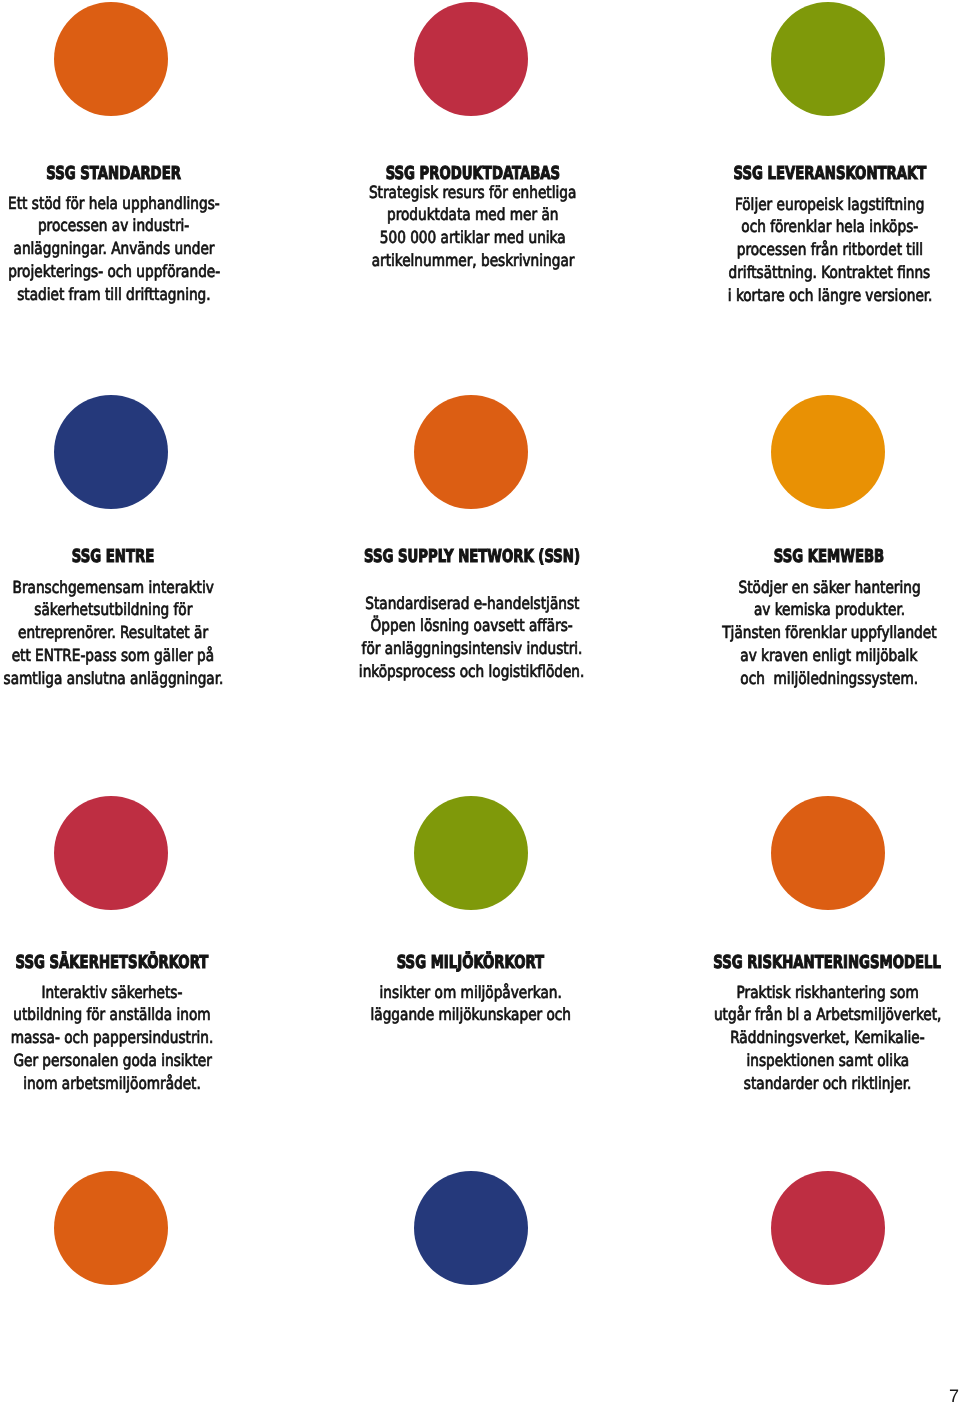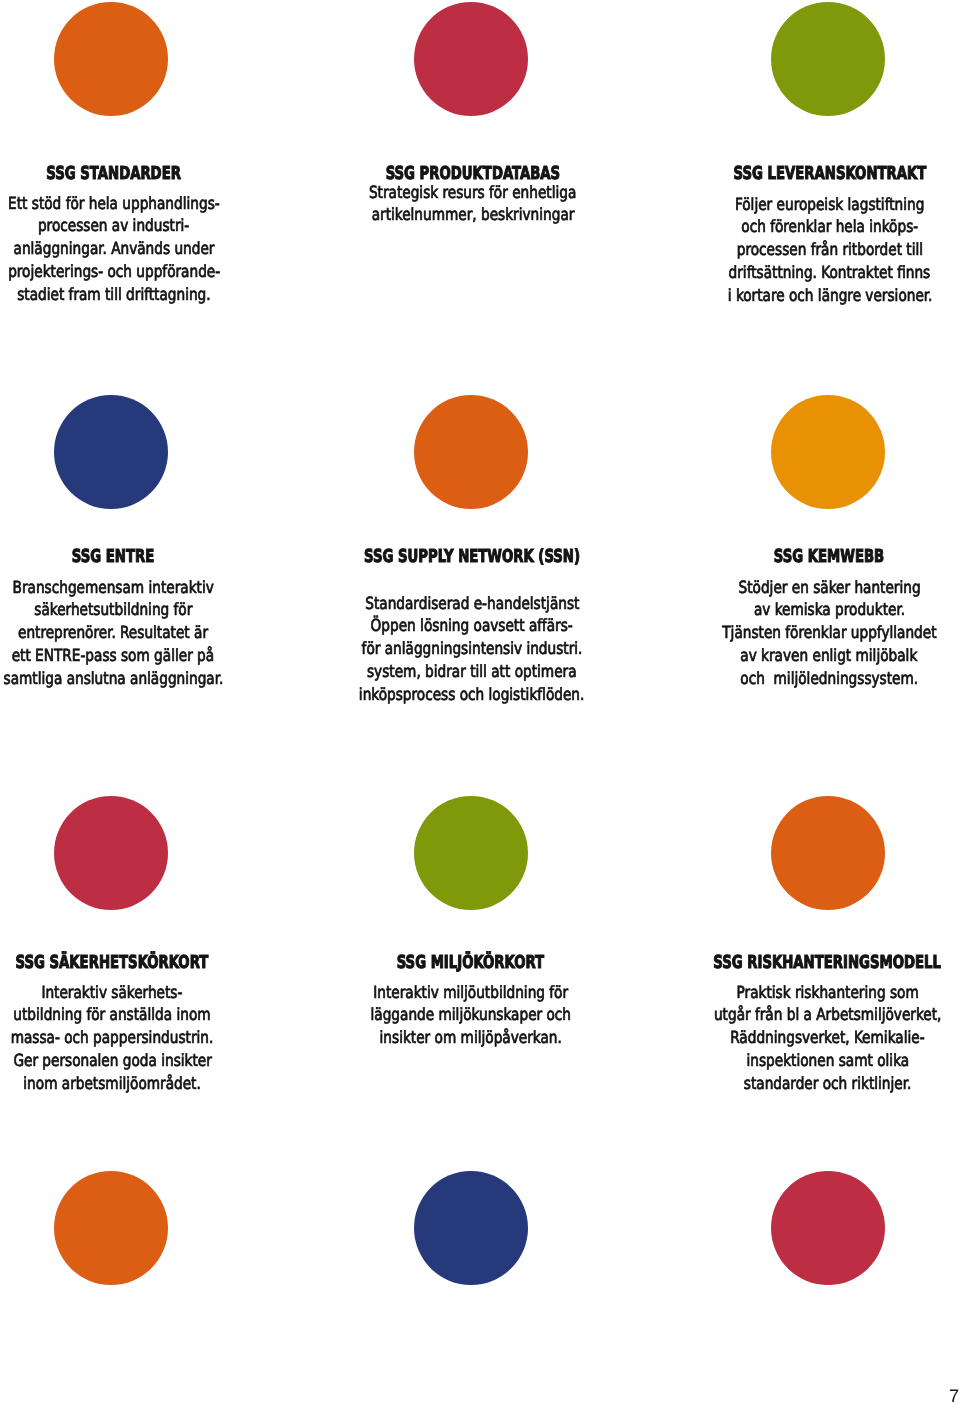--- a/index.html
+++ b/index.html
@@ -50,20 +50,22 @@
         <div class="ln"><span>processen av industri-</span></div>
         <div class="ln"><span>anläggningar. Används under</span></div>
         <div class="ln"><span>projekterings- och uppförande-</span></div>
         <div class="ln"><span>stadiet fram till drifttagning.</span></div>
       </div>
     </div>
     <div class="card" style="left:322.60px;top:164.7px;width:300px">
       <div class="card-title"><span>SSG PRODUKTDATABAS</span></div>
       <div class="card-body" style="top:16px">
         <div class="ln"><span>Strategisk resurs för enhetliga</span></div>
+        <div class="ln"><span>produktdata med mer än</span></div>
+        <div class="ln"><span>500 000 artiklar med unika</span></div>
         <div class="ln"><span>artikelnummer, beskrivningar</span></div>
       </div>
     </div>
     <div class="card" style="left:679.80px;top:164.7px;width:300px">
       <div class="card-title"><span>SSG LEVERANSKONTRAKT</span></div>
       <div class="card-body" style="top:28.00px">
         <div class="ln"><span>Följer europeisk lagstiftning</span></div>
         <div class="ln"><span>och förenklar hela inköps-</span></div>
         <div class="ln"><span>processen från ritbordet till</span></div>
         <div class="ln"><span>driftsättning. Kontraktet finns</span></div>
@@ -79,21 +81,20 @@
         <div class="ln"><span>ett ENTRE-pass som gäller på</span></div>
         <div class="ln"><span>samtliga anslutna anläggningar.</span></div>
       </div>
     </div>
     <div class="card" style="left:322.00px;top:547.6px;width:300px">
       <div class="card-title"><span>SSG SUPPLY NETWORK (SSN)</span></div>
       <div class="card-body" style="top:44px">
         <div class="ln"><span>Standardiserad e-handelstjänst</span></div>
         <div class="ln"><span>Öppen lösning oavsett affärs-</span></div>
         <div class="ln"><span>för anläggningsintensiv industri.</span></div>
-        <div class="ln"><span>system, bidrar till att optimera</span></div>
         <div class="ln"><span>inköpsprocess och logistikflöden.</span></div>
       </div>
     </div>
     <div class="card" style="left:679.20px;top:547.6px;width:300px">
       <div class="card-title"><span>SSG KEMWEBB</span></div>
       <div class="card-body" style="top:28.00px">
         <div class="ln"><span>Stödjer en säker hantering</span></div>
         <div class="ln"><span>av kemiska produkter.</span></div>
         <div class="ln"><span>Tjänsten förenklar uppfyllandet</span></div>
         <div class="ln"><span>av kraven enligt miljöbalk</span></div>
@@ -106,23 +107,22 @@
         <div class="ln"><span>Interaktiv säkerhets-</span></div>
         <div class="ln"><span>utbildning för anställda inom</span></div>
         <div class="ln"><span>massa- och pappersindustrin.</span></div>
         <div class="ln"><span>Ger personalen goda insikter</span></div>
         <div class="ln"><span>inom arbetsmiljöområdet.</span></div>
       </div>
     </div>
     <div class="card" style="left:320.70px;top:953.9px;width:300px">
       <div class="card-title"><span>SSG MILJÖKÖRKORT</span></div>
       <div class="card-body" style="top:26.70px">
-        <div class="ln"><span>Interaktiv miljöutbildning för</span></div>
+        <div class="ln"><span>insikter om miljöpåverkan.</span></div>
         <div class="ln"><span>läggande miljökunskaper och</span></div>
-        <div class="ln"><span>insikter om miljöpåverkan.</span></div>
       </div>
     </div>
     <div class="card" style="left:677.40px;top:953.9px;width:300px">
       <div class="card-title"><span>SSG RISKHANTERINGSMODELL</span></div>
       <div class="card-body" style="top:26.70px">
         <div class="ln"><span>Praktisk riskhantering som</span></div>
         <div class="ln"><span>utgår från bl a Arbetsmiljöverket,</span></div>
         <div class="ln"><span>Räddningsverket, Kemikalie-</span></div>
         <div class="ln"><span>inspektionen samt olika</span></div>
         <div class="ln"><span>standarder och riktlinjer.</span></div>

